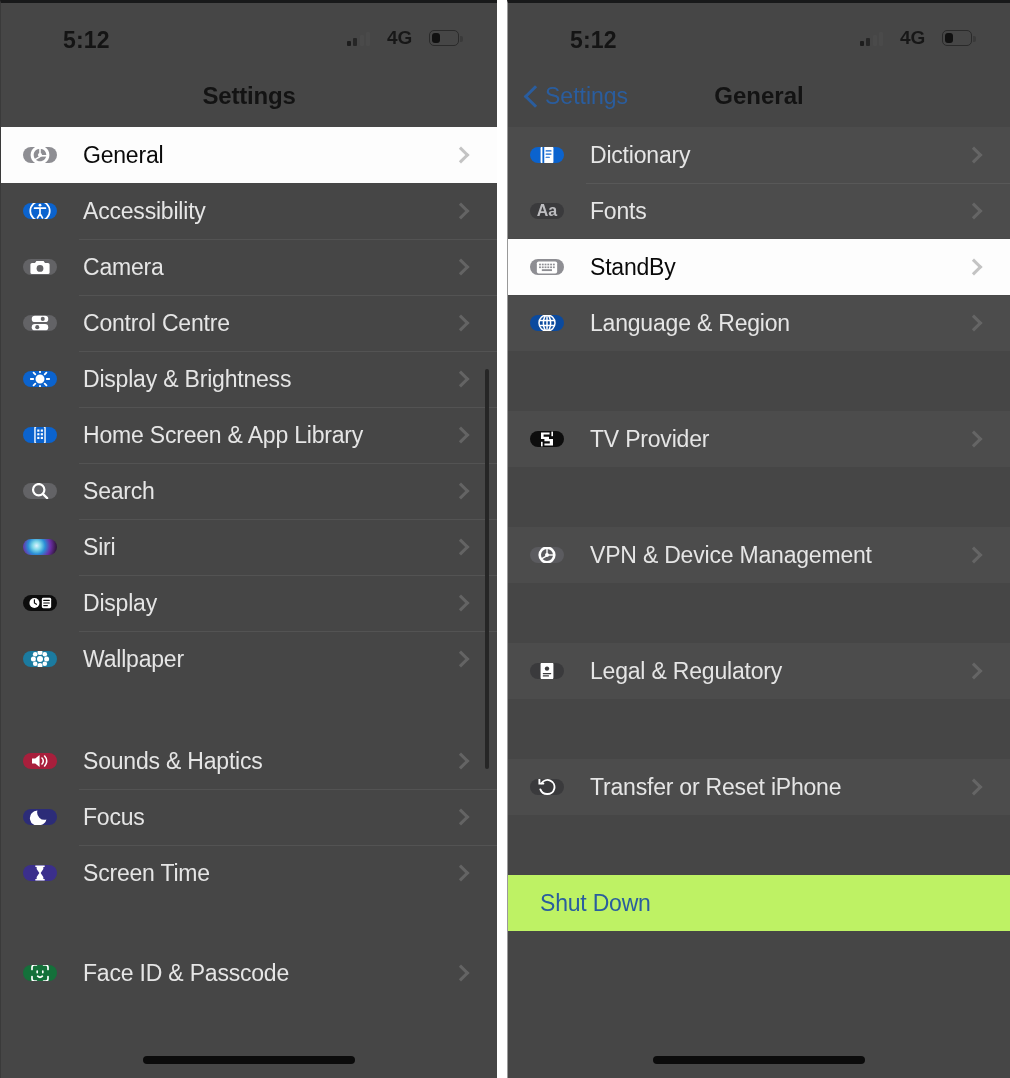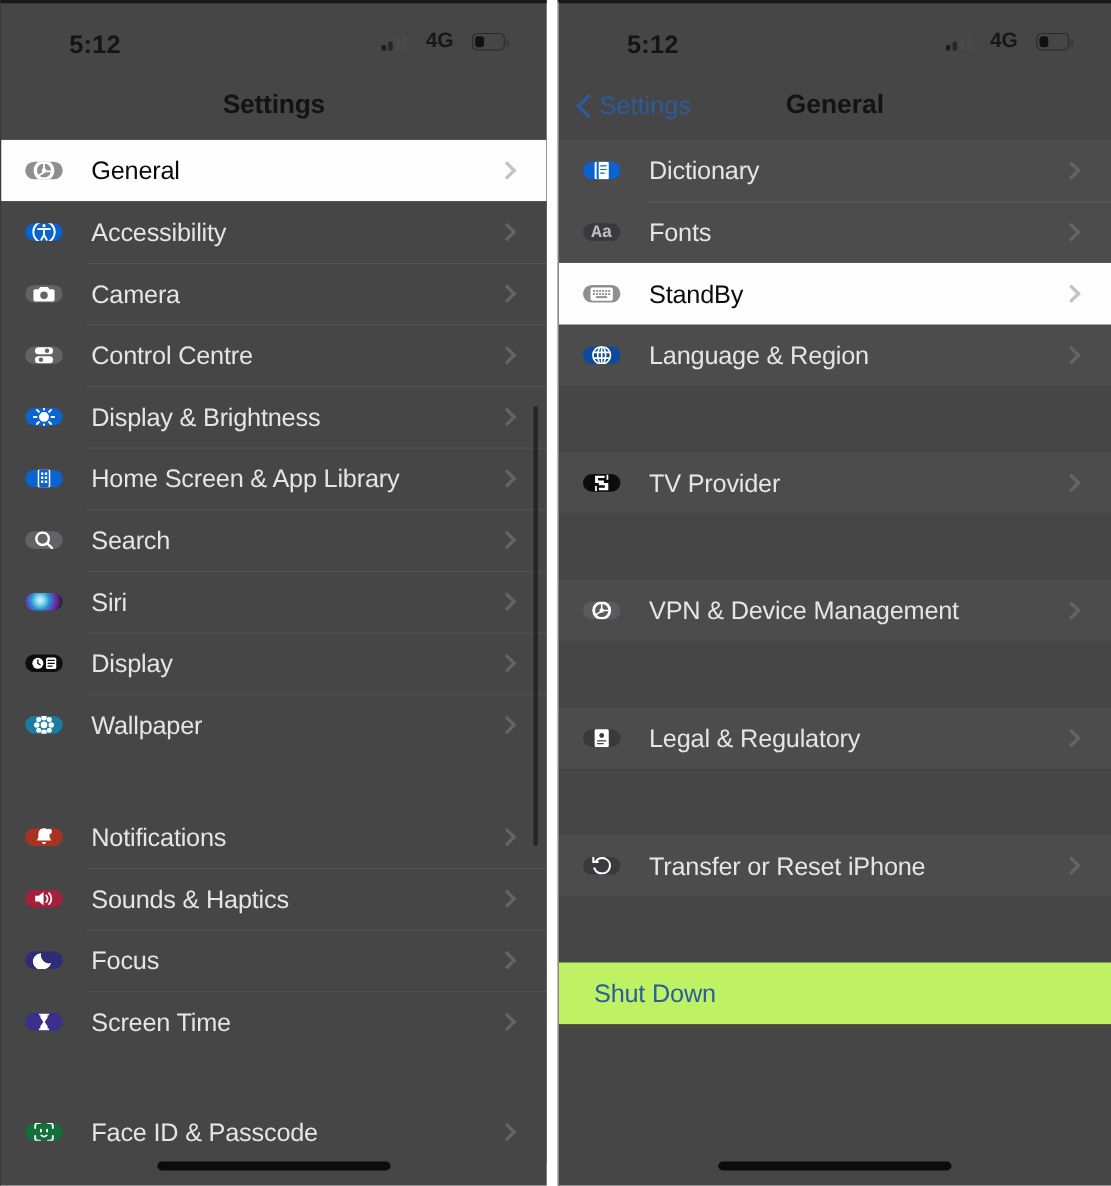--- a/index.html
+++ b/index.html
@@ -142,21 +142,20 @@
 
   .app-icon {
     width: 34px; height: 16px;
     border-radius: 8px;
     flex: 0 0 34px;
     position: relative;
     display: flex; align-items: center; justify-content: center;
     color: #fff;
     font-size: 15px;
     overflow: hidden;
-    font-family: Liberation Mono, monospace;
   }
   .app-icon svg { display:block; }
   .row-label {
     margin-left: 26px;
     font-size: 23px;
     color: #e5e5e5;
     letter-spacing: -.2px;
     white-space: nowrap;
     font-weight: 400;
   }
@@ -348,31 +347,20 @@
             </svg>
           </span>
           <span class="row-label">Wallpaper</span>
           <span class="chev"></span>
         </div>
       </div>
 
       <div class="band" style="height:46px"></div>
 
       <div class="group flush" style="background:#464646">
-        <div class="row">
-          <span class="app-icon" style="background:#a8321f">
-            <svg width="22" height="22" viewBox="0 0 24 24" fill="#fff">
-              <path d="M12 3a5.6 5.6 0 00-5.6 5.6v3.8L4.8 15.4h14.4l-1.6-3V8.6A5.6 5.6 0 0012 3z"></path>
-              <path d="M10 16.8a2 2 0 004 0z"></path>
-              <circle cx="17.2" cy="6.4" r="2.6"></circle>
-            </svg>
-          </span>
-          <span class="row-label">Notifications</span>
-          <span class="chev"></span>
-        </div>
         <div class="row">
             <span class="sep-line"></span>
           <span class="app-icon" style="background:#a81f3c">
             <svg width="24" height="24" viewBox="0 0 24 24" fill="#fff">
               <path d="M4 9.4h3.2L11.6 6v12L7.2 14.6H4z"></path>
               <path d="M14 9a4.2 4.2 0 010 6M16.6 7a7 7 0 010 10" stroke="#fff" stroke-width="1.6" fill="none" stroke-linecap="round"></path>
             </svg>
           </span>
           <span class="row-label">Sounds &amp; Haptics</span>
           <span class="chev"></span>

